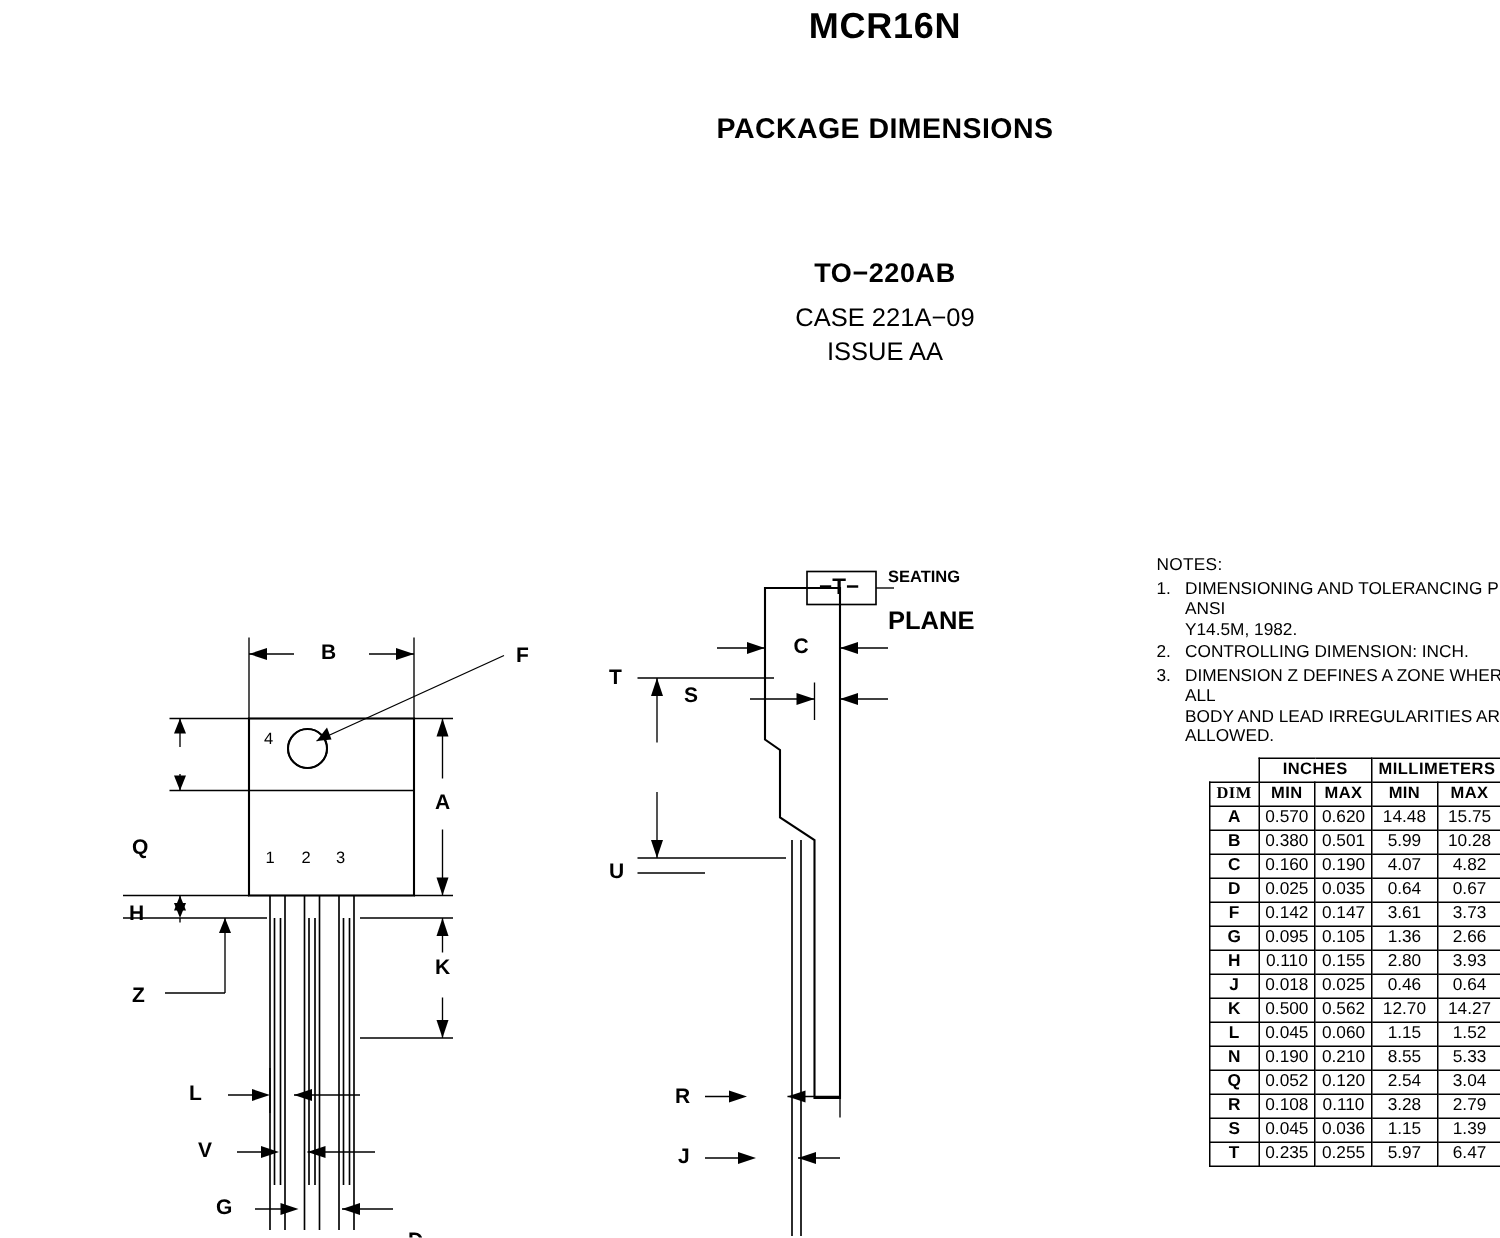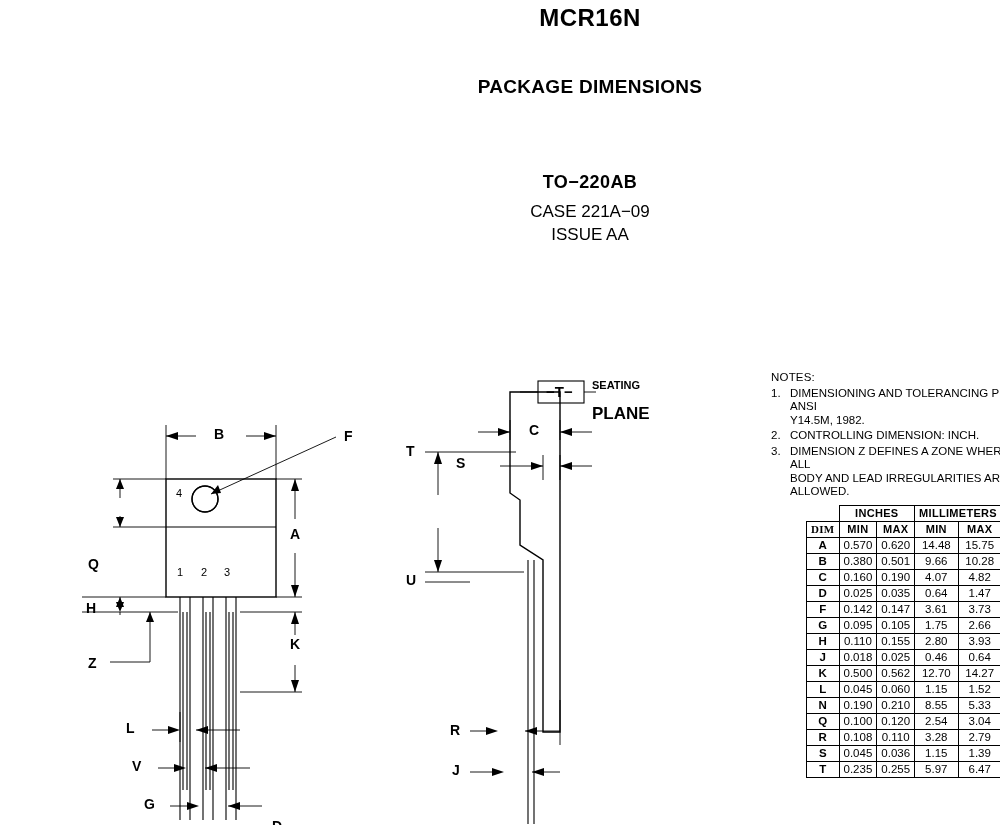--- a/index.html
+++ b/index.html
@@ -271,49 +271,49 @@
           <td class="dimcell">A</td>
           <td>0.570</td>
           <td>0.620</td>
           <td>14.48</td>
           <td>15.75</td>
         </tr>
       <tr>
           <td class="dimcell">B</td>
           <td>0.380</td>
           <td>0.501</td>
-          <td>9.66</td>
+          <td>5.99</td>
           <td>10.28</td>
         </tr>
       <tr>
           <td class="dimcell">C</td>
           <td>0.160</td>
           <td>0.190</td>
           <td>4.07</td>
           <td>4.82</td>
         </tr>
       <tr>
           <td class="dimcell">D</td>
           <td>0.025</td>
           <td>0.035</td>
           <td>0.64</td>
-          <td>1.47</td>
+          <td>0.67</td>
         </tr>
       <tr>
           <td class="dimcell">F</td>
           <td>0.142</td>
           <td>0.147</td>
           <td>3.61</td>
           <td>3.73</td>
         </tr>
       <tr>
           <td class="dimcell">G</td>
           <td>0.095</td>
           <td>0.105</td>
-          <td>1.75</td>
+          <td>1.36</td>
           <td>2.66</td>
         </tr>
       <tr>
           <td class="dimcell">H</td>
           <td>0.110</td>
           <td>0.155</td>
           <td>2.80</td>
           <td>3.93</td>
         </tr>
       <tr>
@@ -339,21 +339,21 @@
         </tr>
       <tr>
           <td class="dimcell">N</td>
           <td>0.190</td>
           <td>0.210</td>
           <td>8.55</td>
           <td>5.33</td>
         </tr>
       <tr>
           <td class="dimcell">Q</td>
-          <td>0.100</td>
+          <td>0.052</td>
           <td>0.120</td>
           <td>2.54</td>
           <td>3.04</td>
         </tr>
       <tr>
           <td class="dimcell">R</td>
           <td>0.108</td>
           <td>0.110</td>
           <td>3.28</td>
           <td>2.79</td>

